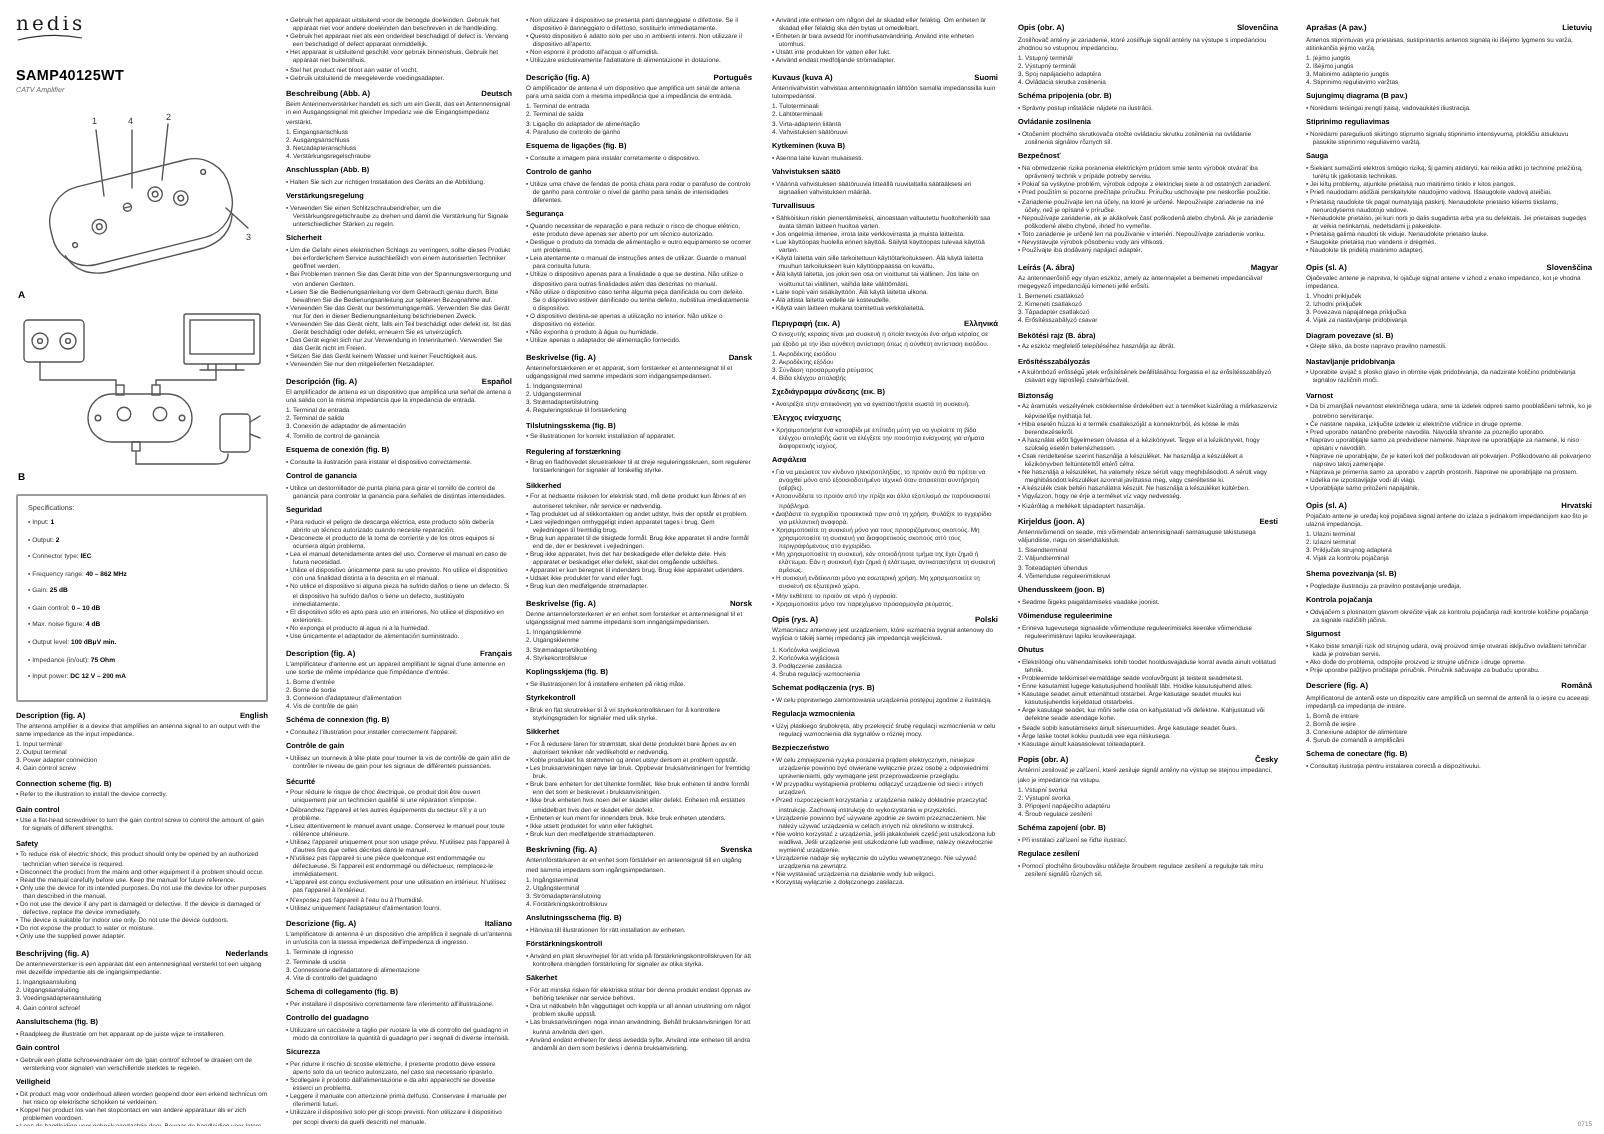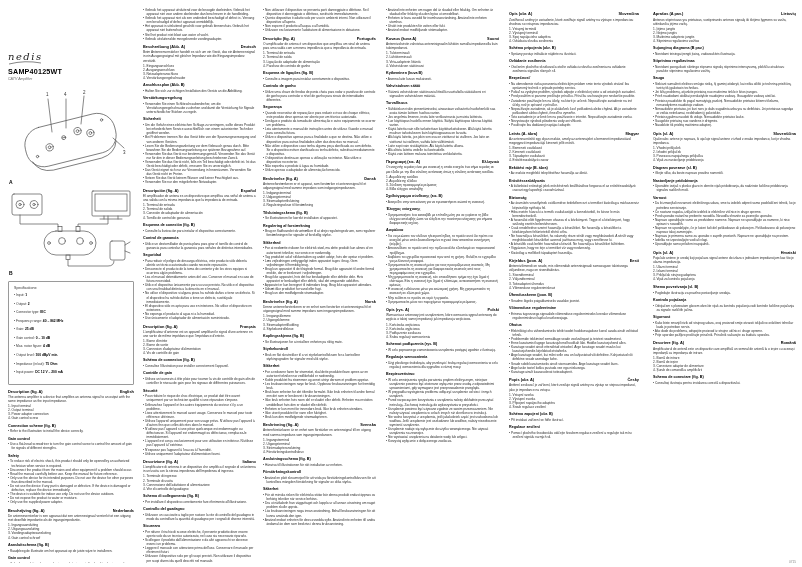--- a/index.html
+++ b/index.html
@@ -6,23 +6,23 @@
   .page{position:relative;width:802px;height:567px;background:#ffffff;overflow:hidden;
         font-family:"Liberation Sans",sans-serif;color:#2a2a2a;}
   .col{position:absolute;top:8px;bottom:4px;overflow:hidden;font-size:3.2px;line-height:1.28;}
   #c1{left:8px;width:126px;}
   #c2{left:143px;width:113px;}
   #c3{left:263px;width:113px;}
   #c4{left:386px;width:113px;}
   #c5{left:509px;width:130px;}
   #c6{left:653px;width:143px;}
 
-  .logo{font-family:"DejaVu Serif",serif;font-style:italic;font-size:10px;letter-spacing:1.5px;color:#1a1a1a;line-height:1;margin-top:44px;}
+  .logo{font-family:"DejaVu Serif",serif;font-size:10px;letter-spacing:1.5px;color:#1a1a1a;line-height:1;}
   .logo-swash{display:block;margin:-1px 0 2px 0;}
-  .product{font-size:7.2px;font-weight:bold;letter-spacing:.2px;color:#000;margin-top:2px;}
+  .product{font-size:7.2px;font-weight:bold;letter-spacing:.2px;color:#000;margin-top:12px;}
   .subtitle{font-size:3.6px;color:#666;font-style:italic;margin:1px 0 4px 0;}
 
   .figure{display:block;margin:2px 0 0 0;}
   .fig-label{font-size:5px;font-weight:bold;color:#000;margin:1px 0 4px 1px;}
 
   .spec-box{border:0.5px solid #9a9a9a;border-radius:1px;padding:4px 5px;margin:2px 0 4px 0;}
   .spec-title{font-size:3.6px;color:#333;margin-bottom:4px;}
   .spec-item{font-size:3.3px;line-height:1.2;margin-bottom:4.6px;color:#333;}
   .spec-item b{color:#000;}
 

